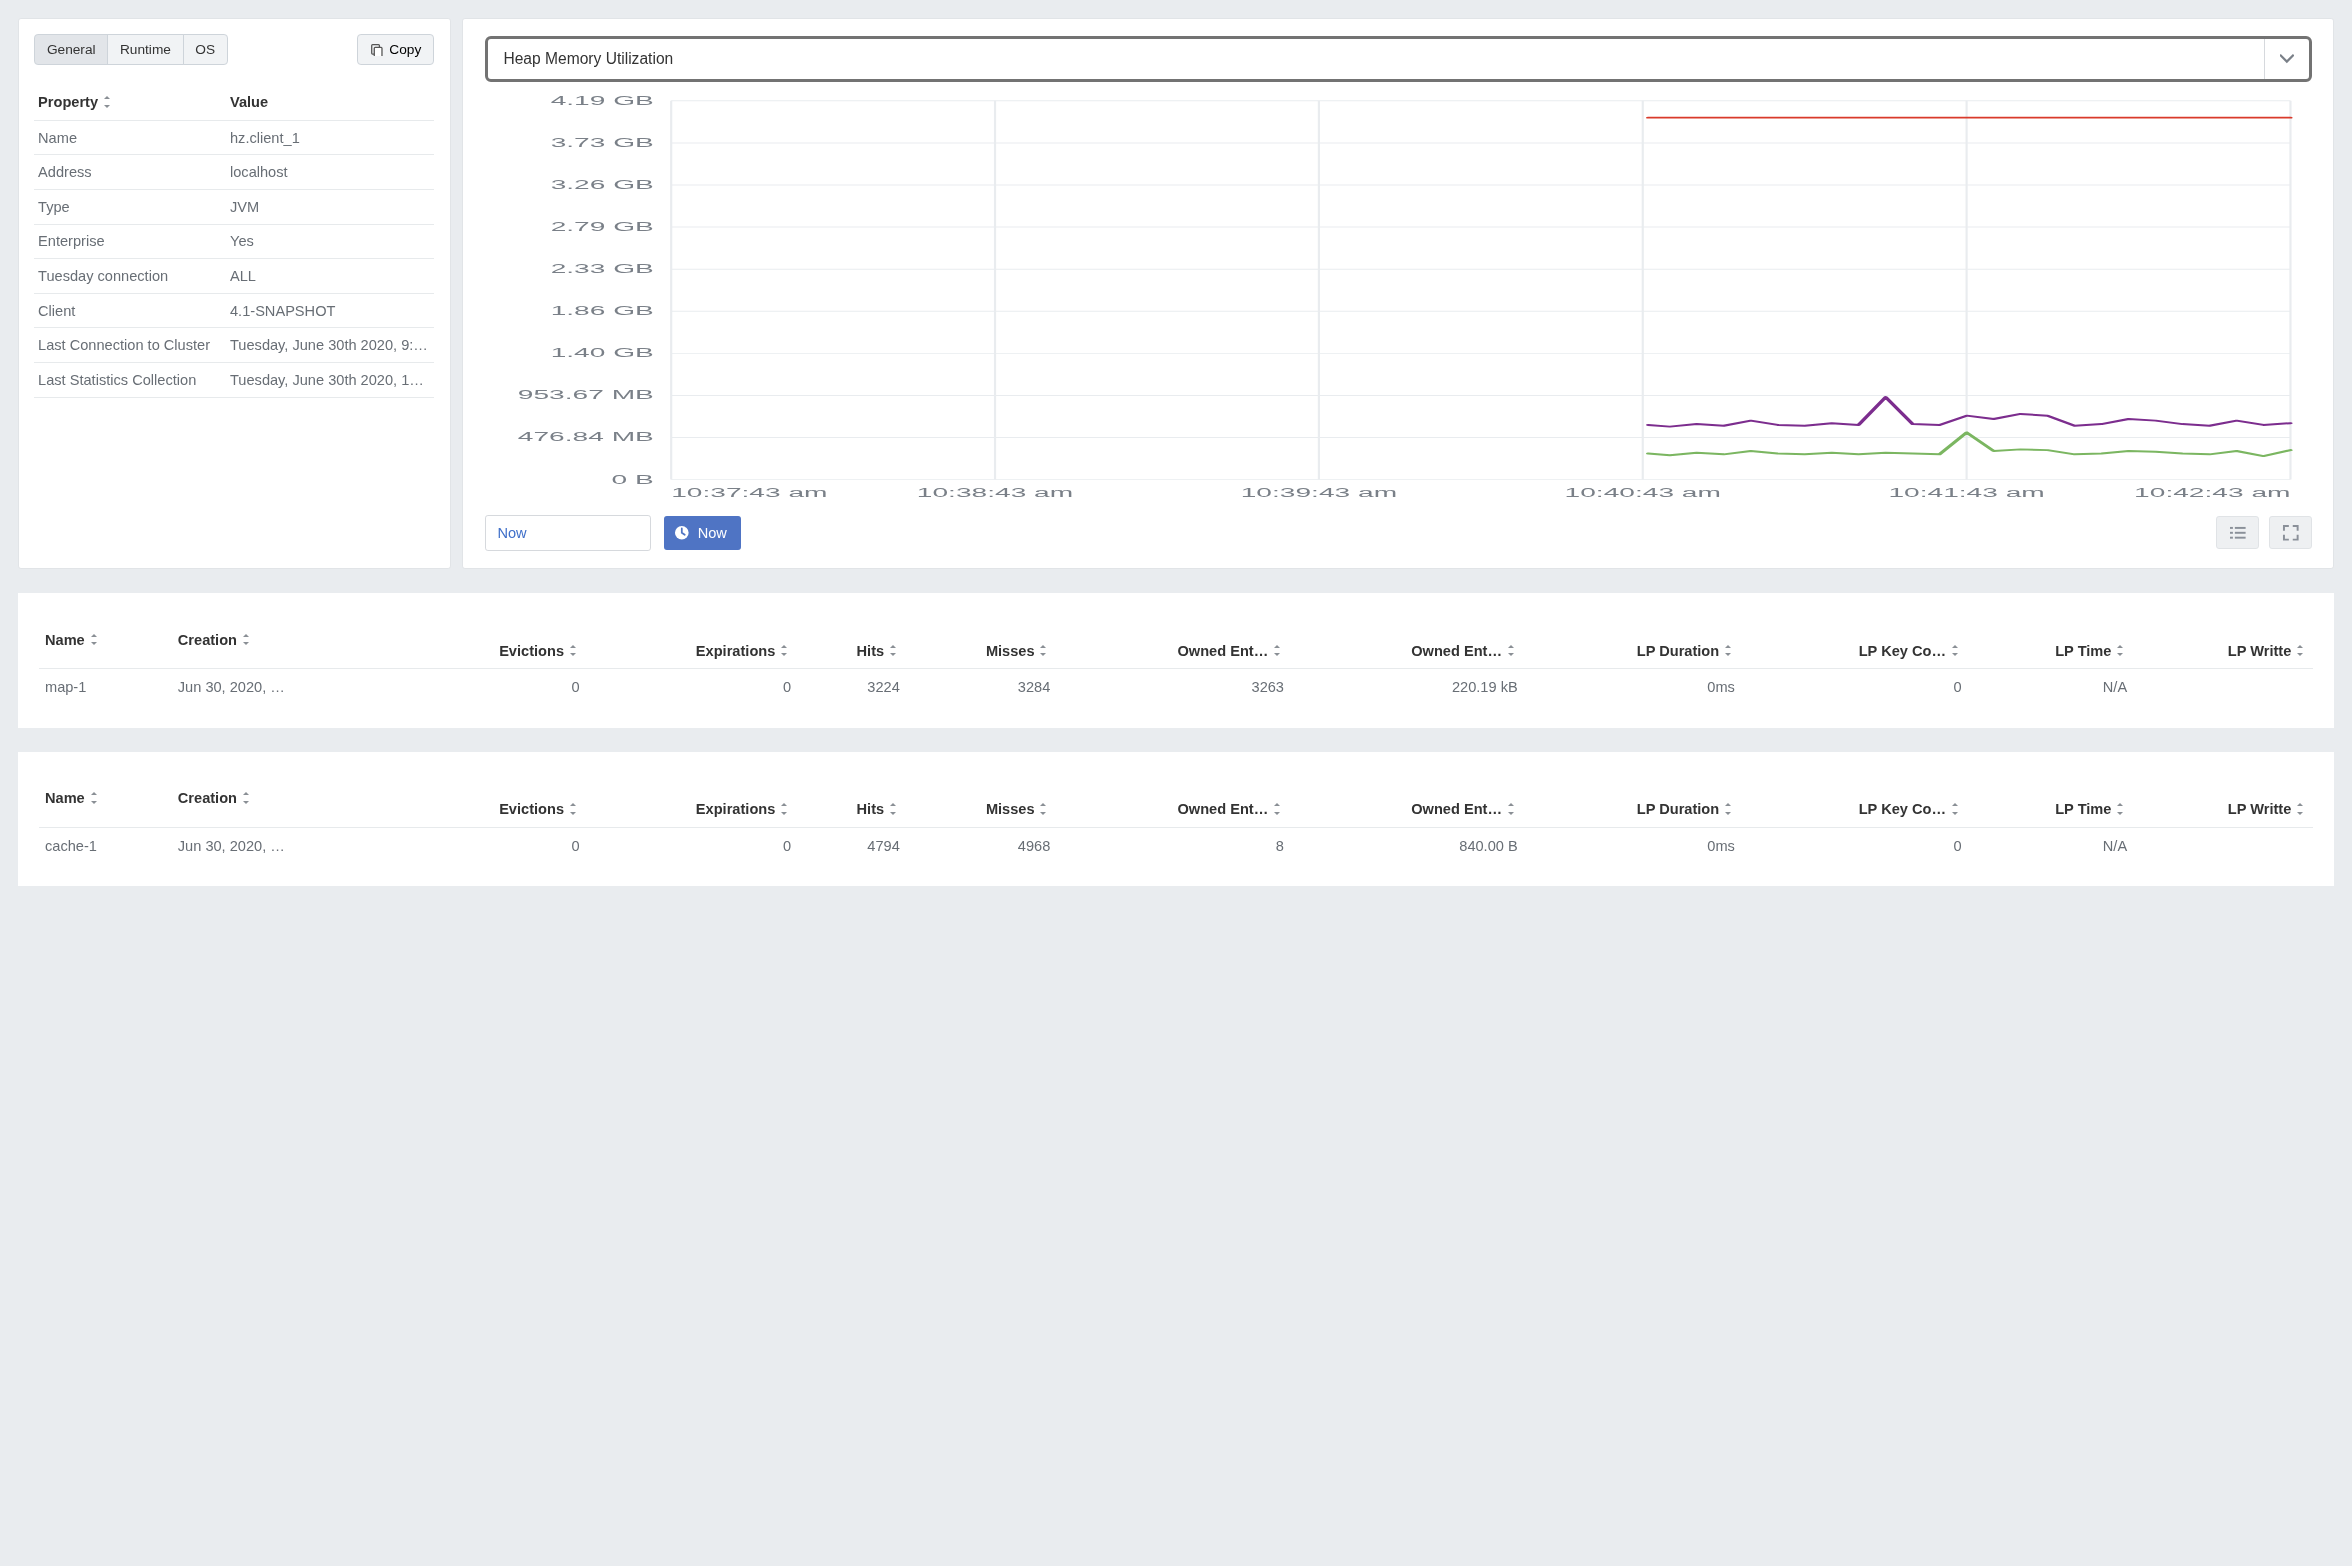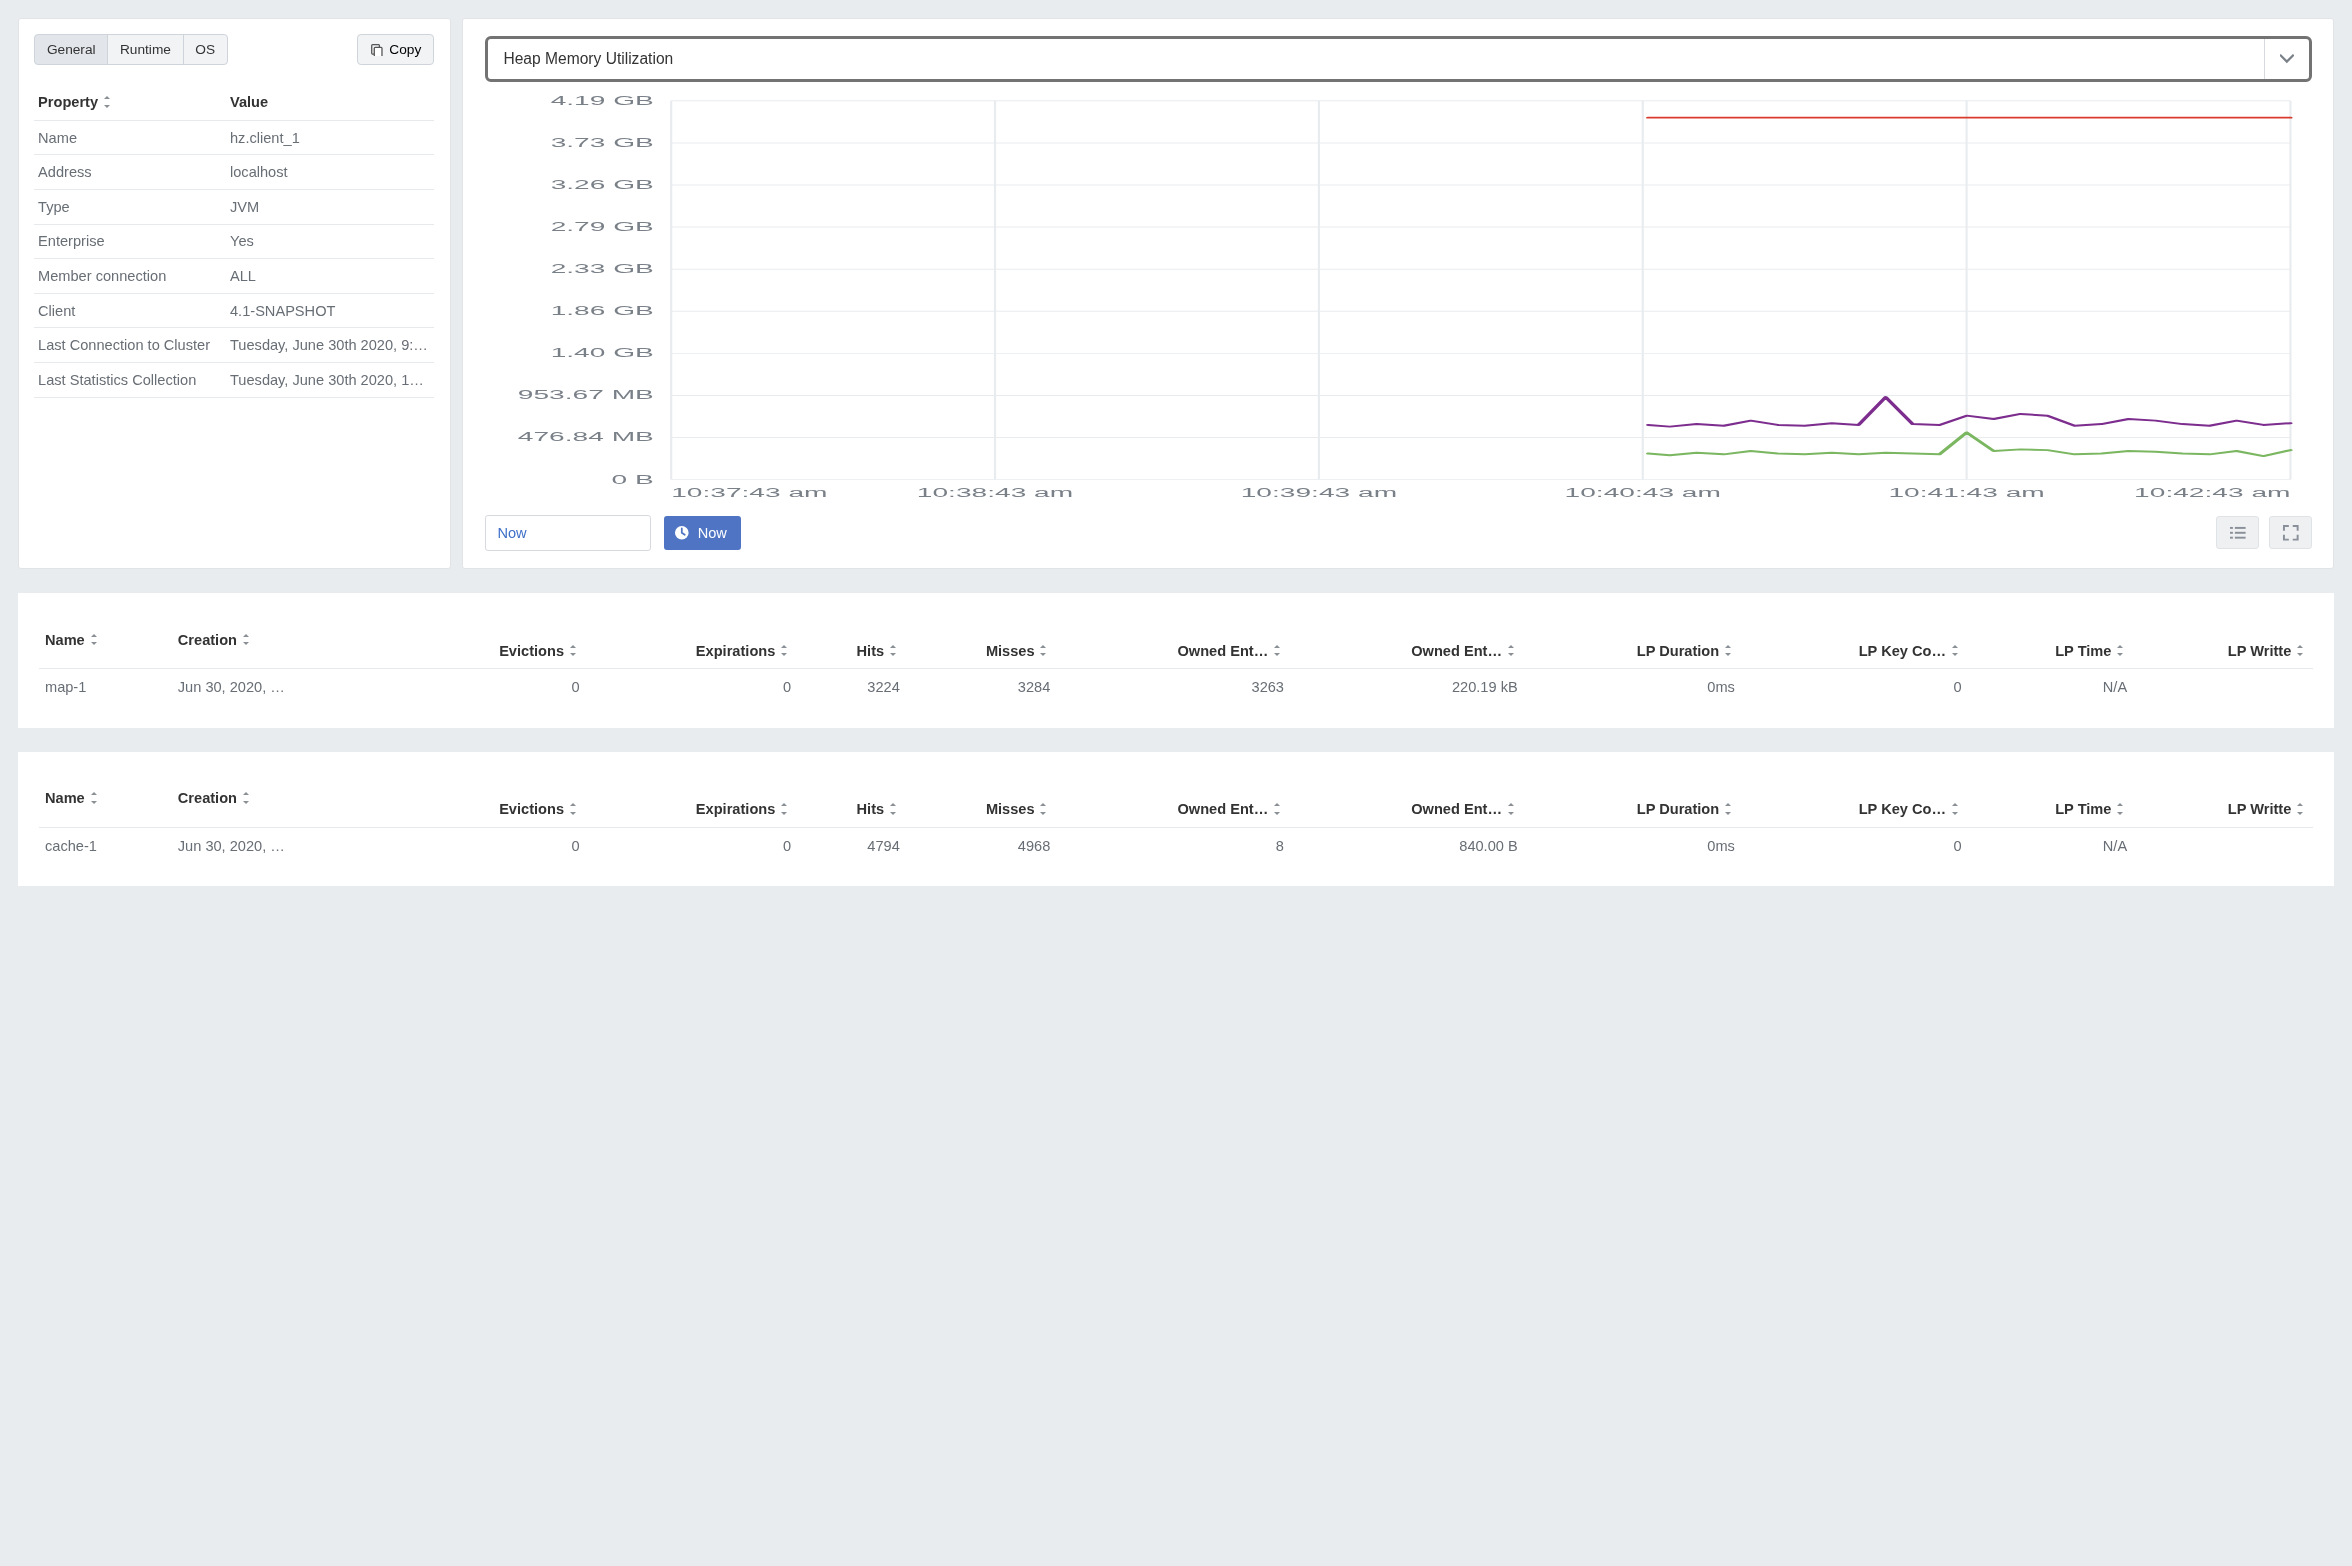--- a/index.html
+++ b/index.html
@@ -254,21 +254,21 @@
             </tr>
             <tr>
               <td class="key">Type</td>
               <td>JVM</td>
             </tr>
             <tr>
               <td class="key">Enterprise</td>
               <td>Yes</td>
             </tr>
             <tr>
-              <td class="key">Member connection</td>
+              <td class="key">Tuesday connection</td>
               <td>ALL</td>
             </tr>
             <tr>
               <td class="key">Client</td>
               <td>4.1-SNAPSHOT</td>
             </tr>
             <tr>
               <td class="key">Last Connection to Cluster</td>
               <td>Tuesday, June 30th 2020, 9:4…</td>
             </tr>

